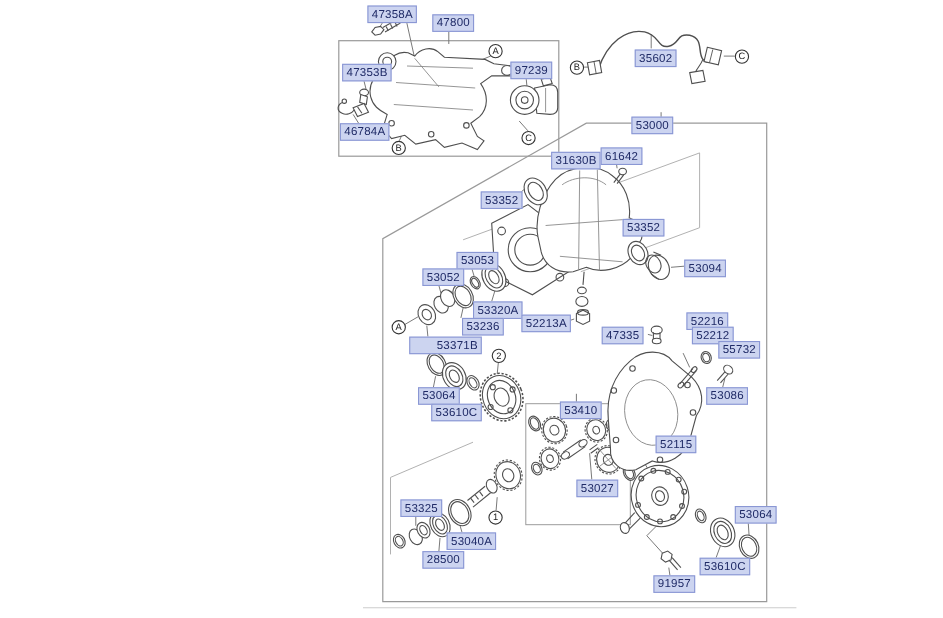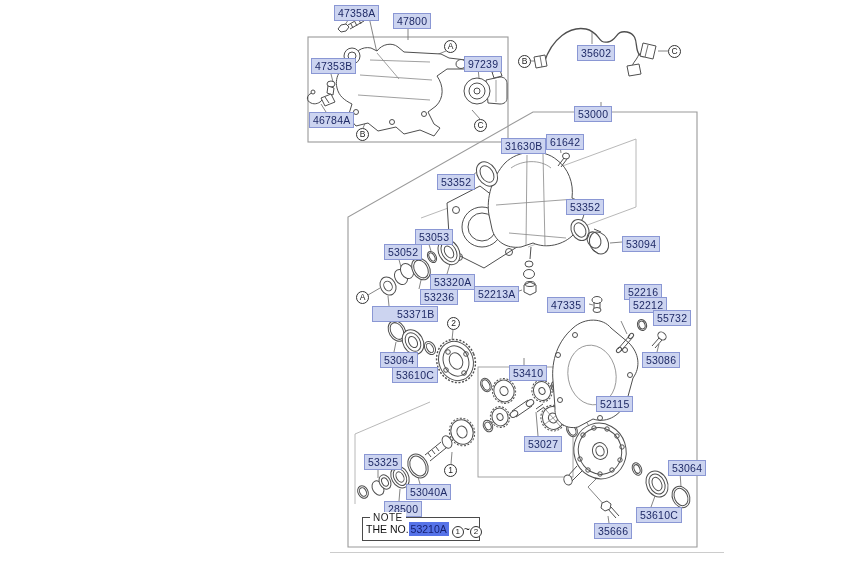--- a/index.html
+++ b/index.html
@@ -370,33 +370,27 @@
       <div class="part-label" style="left: 613px; top: 310px; margin-left: 40px;">55732</div>
       <div class="part-label" style="left: 642px; top: 352px;">53086</div>
       <div class="part-label" style="left: 596px; top: 396px;">52115</div>
       <div class="part-label" style="left: 380px; top: 352px;">53064</div>
       <div class="part-label" style="left: 392px; top: 367px;">53610C</div>
       <div class="part-label" style="left: 509px; top: 347px; margin-top: 18px;">53410</div>
       <div class="part-label" style="left: 524px; top: 436px;">53027</div>
       <div class="part-label" style="left: 364px; top: 454px;">53325</div>
       <div class="part-label" style="left: 406px; top: 484px;">53040A</div>
       <div class="part-label" style="left: 384px; top: 501px;">28500</div>
-      <div class="part-label" style="left: 594px; top: 523px;">35666</div>
+      <div class="part-label" style="left: 594px; top: 523px;">91957</div>
       <div class="part-label" style="left: 668px; top: 460px;">53064</div>
       <div class="part-label" style="left: 636px; top: 507px;">53610C</div>
       <div class="marker" style="left: 444px; top: 40px;">A</div>
       <div class="marker" style="left: 356px; top: 128px;">B</div>
       <div class="marker" style="left: 474px; top: 119px;">C</div>
       <div class="marker" style="left: 518px; top: 55px;">B</div>
       <div class="marker" style="left: 668px; top: 45px;">C</div>
       <div class="marker" style="left: 356px; top: 291px;">A</div>
       <div class="marker" style="left: 447px; top: 317px;">2</div>
       <div class="marker" style="left: 444px; top: 464px;">1</div>
     </div>
 
-<div class="note-box">
-  <span class="note-title">NOTE</span>
-  <span class="note-text"><span>THE NO.</span><span class="hl">53210A</span>
-    <span class="mini-circle">1</span><span>~</span><span class="mini-circle">2</span>
-  </span>
+
 </div>
 
-</div>
-
 </body></html>

